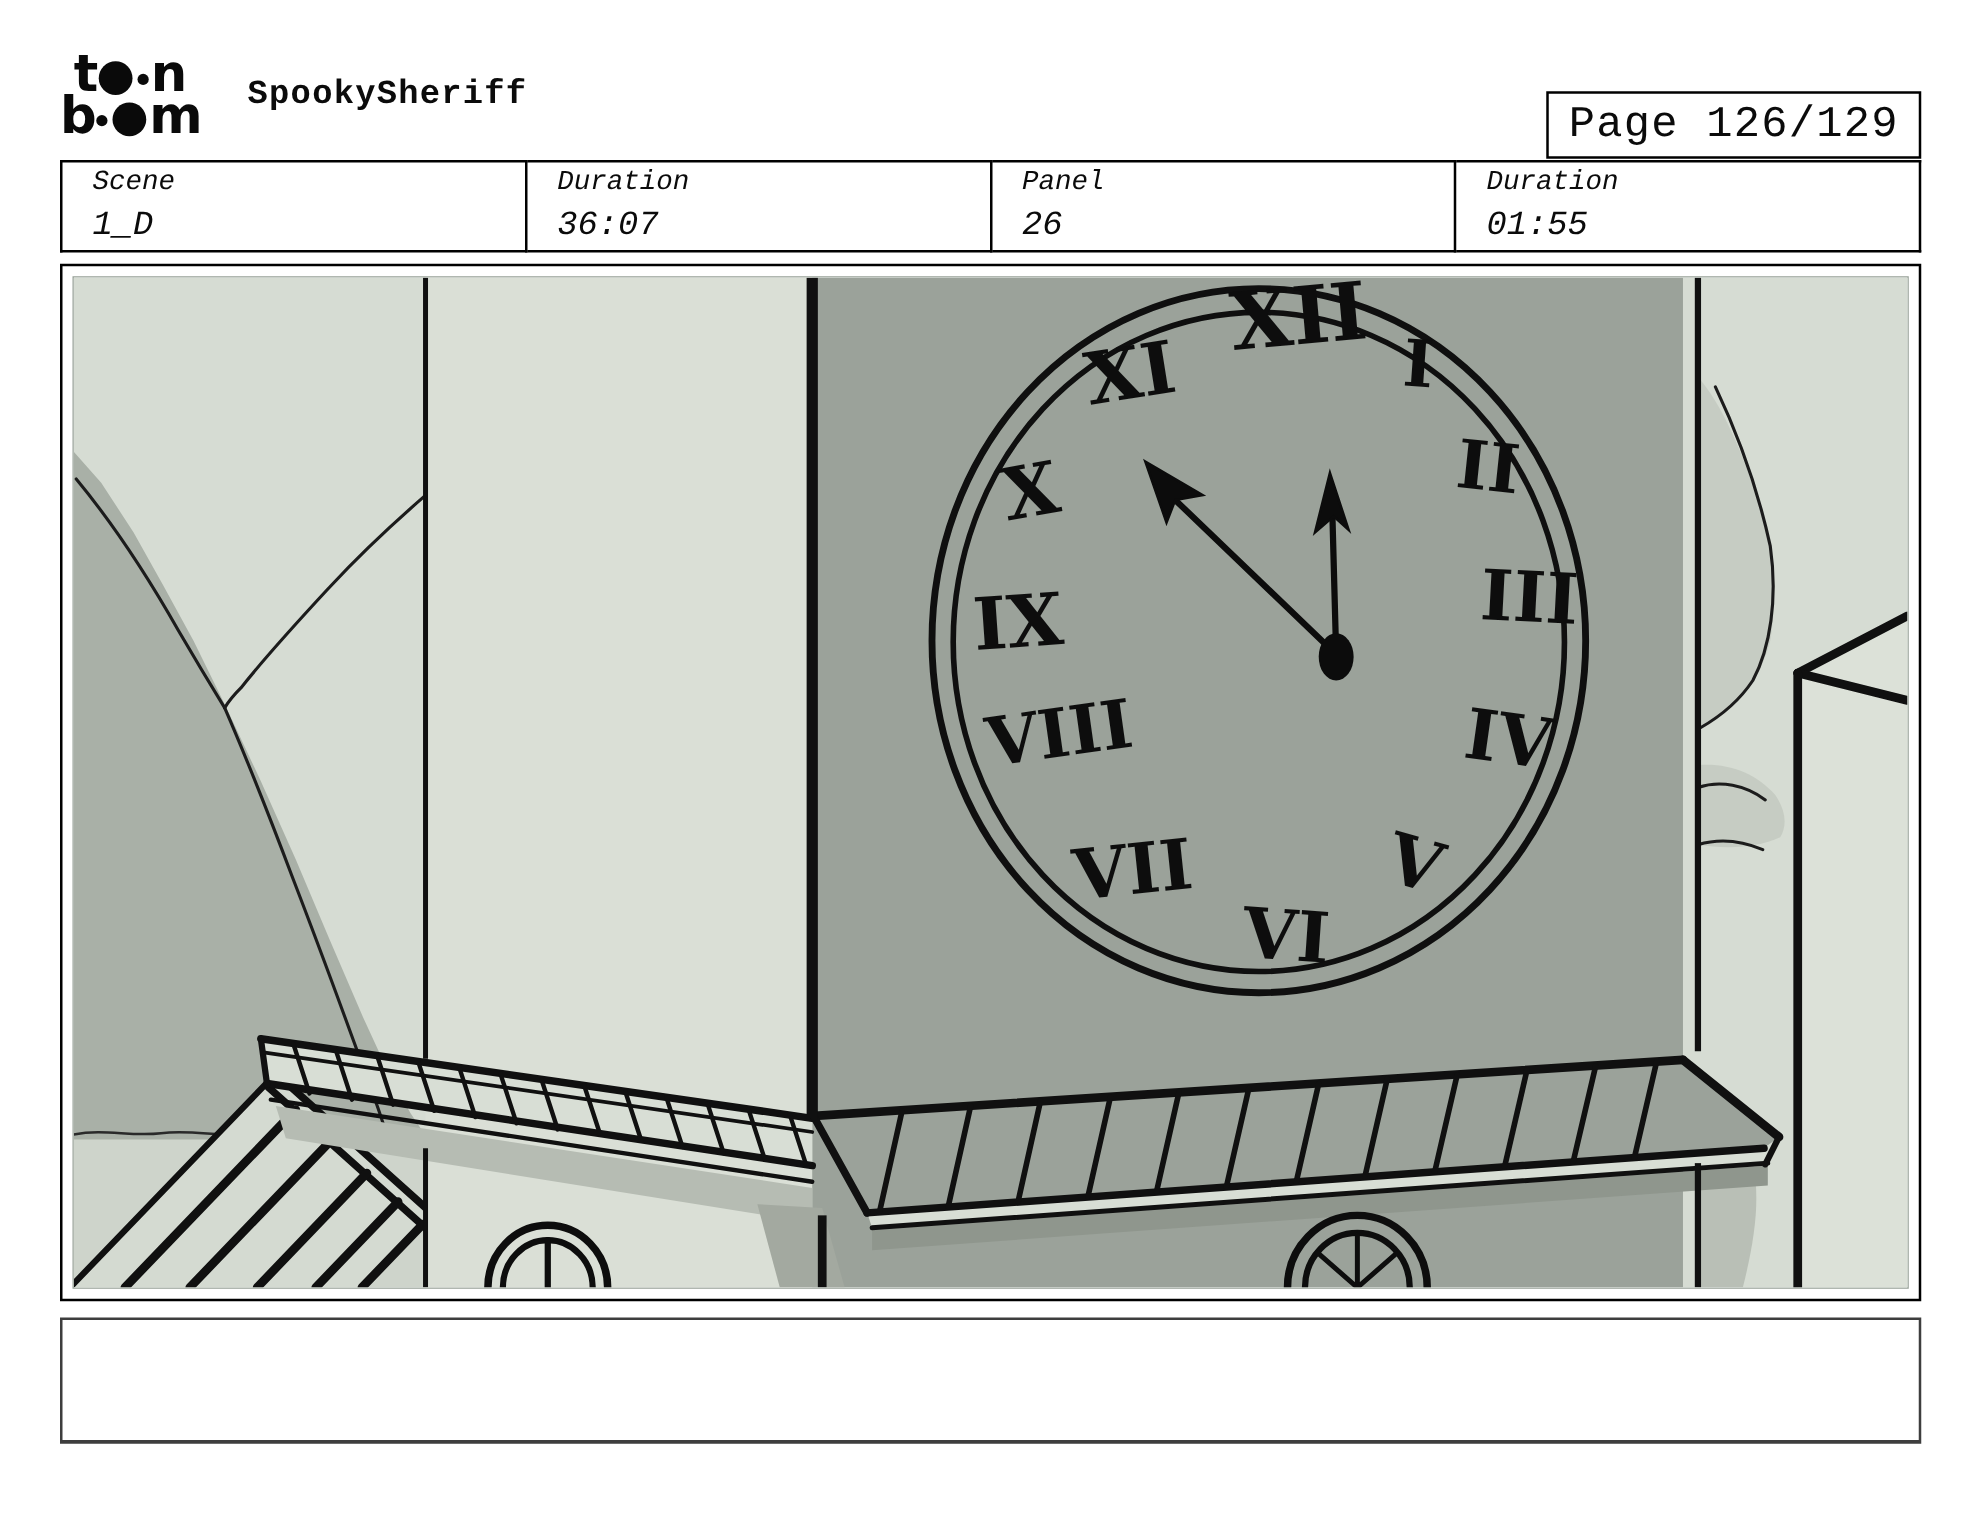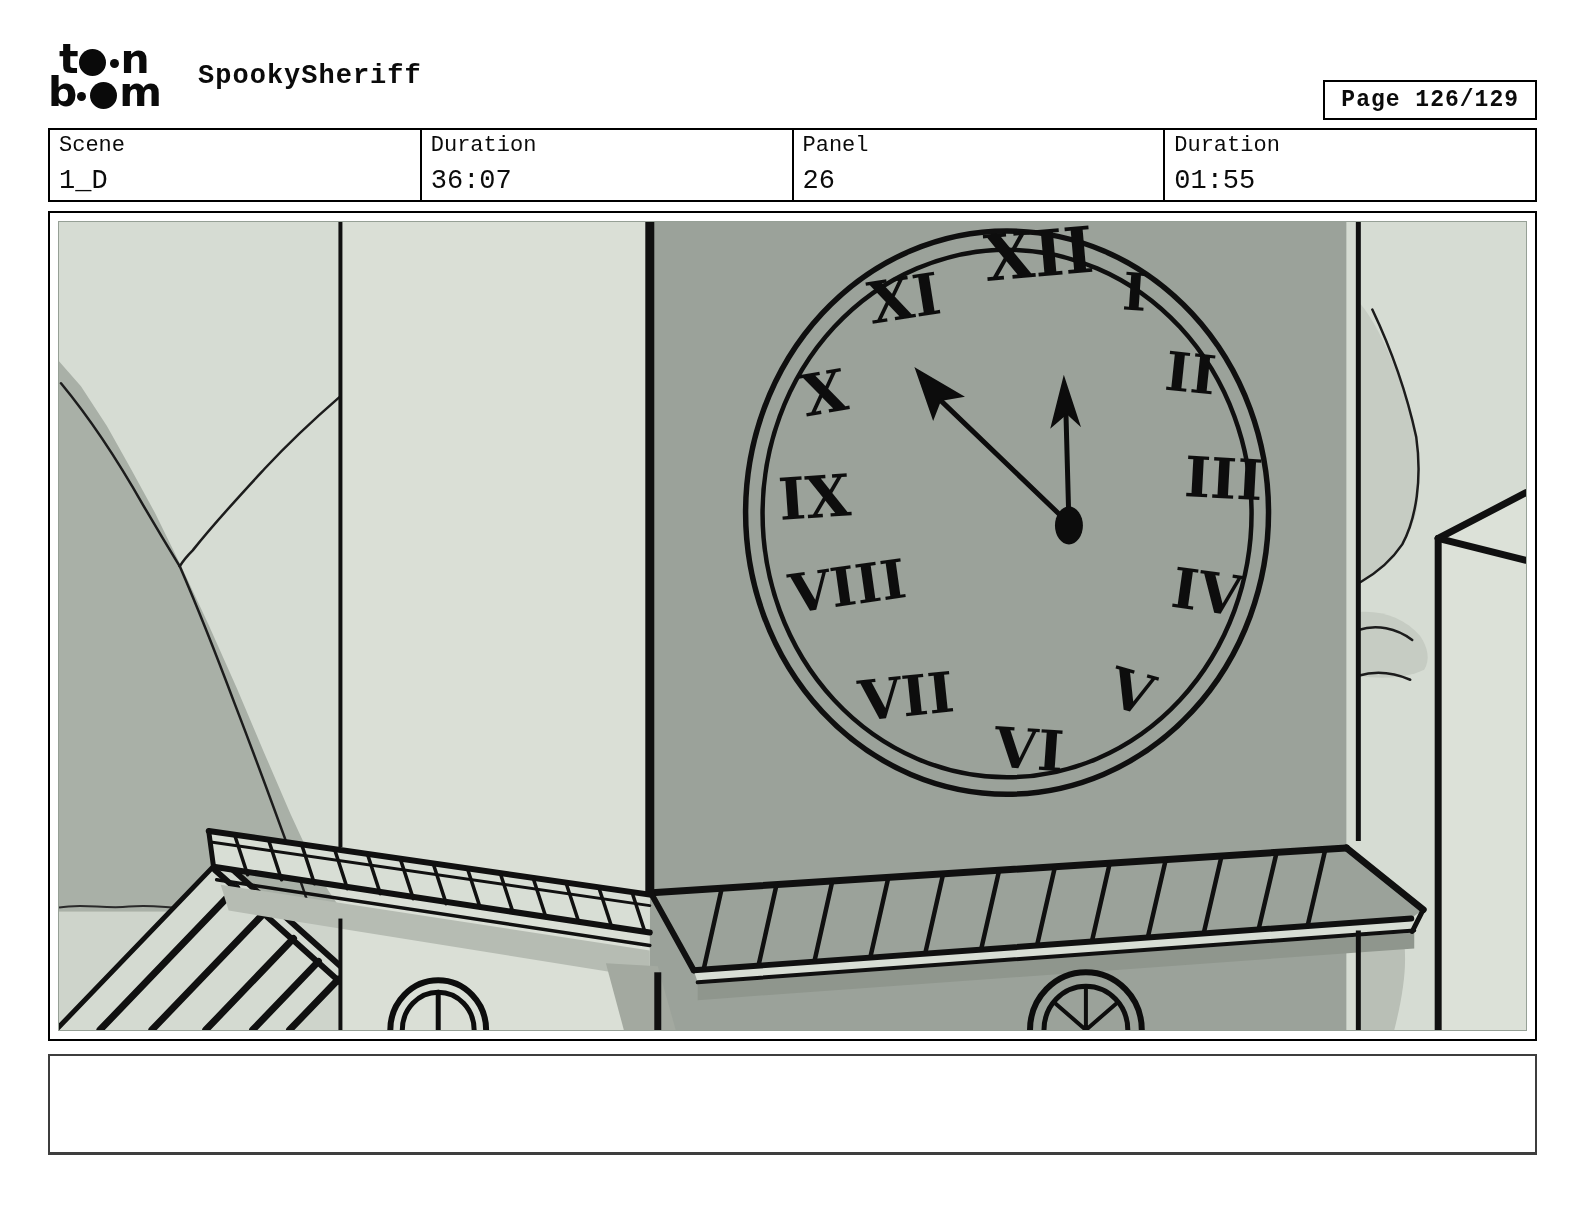--- a/index.html
+++ b/index.html
@@ -8,25 +8,25 @@
 
   
   .header{display:flex;align-items:center;margin-top:40px;height:72px;}
   .logo{display:flex;flex-direction:column;justify-content:center;line-height:0.82;font-family:"DejaVu Sans","Liberation Sans",sans-serif;font-weight:900;color:#0a0a0a;}
   .logo-row{display:flex;align-items:center;height:33px;}
   .logo-row.r1{padding-left:11px;}
   .logo-letter{font-size:41px;font-weight:900;letter-spacing:-2px;line-height:1;}
   .logo-disc{width:27px;height:27px;border-radius:50%;background:#0a0a0a;margin:0 2px;align-self:flex-end;}
   .logo-dot{width:9px;height:9px;border-radius:50%;background:#0a0a0a;margin:0 2px;align-self:center;margin-top:8px;}
   .title{font-size:27px;font-weight:700;margin-left:38px;letter-spacing:1px;text-align:right;}
-  .pagebox{margin-left:auto;border:2px solid #000;padding:5px 16px;font-size:23px;font-weight:700;letter-spacing:1px;margin-top:48px;}
+  .pagebox{margin-left:auto;border:2px solid #000;padding:5px 16px;font-size:35px;font-weight:400;letter-spacing:1px;margin-top:48px;}
 
   
   table.info{border-collapse:collapse;width:100%;margin-top:16px;table-layout:fixed;}
-  table.info td{border:2px solid #000;height:64px;padding:3px 9px;vertical-align:top;}
+  table.info td{border:2px solid #000;height:64px;padding:3px 24px;vertical-align:top;font-style:italic;}
   .cell-label{font-size:22px;text-align:left;}
   .cell-value{font-size:27px;text-align:left;margin-top:8px;}
 
   
   .panel-frame{margin-top:9px;border:2px solid #000;padding:8px;background:#fff;}
   .panel-inner{border:1px solid #96a096;height:808px;overflow:hidden;}
   .panel-inner svg{display:block;width:100%;height:100%;}
 
   
   .caption{margin-top:13px;height:96px;border:2px solid #3e3e3e;border-bottom-width:3px;border-right-width:2px;background:#fff;}

